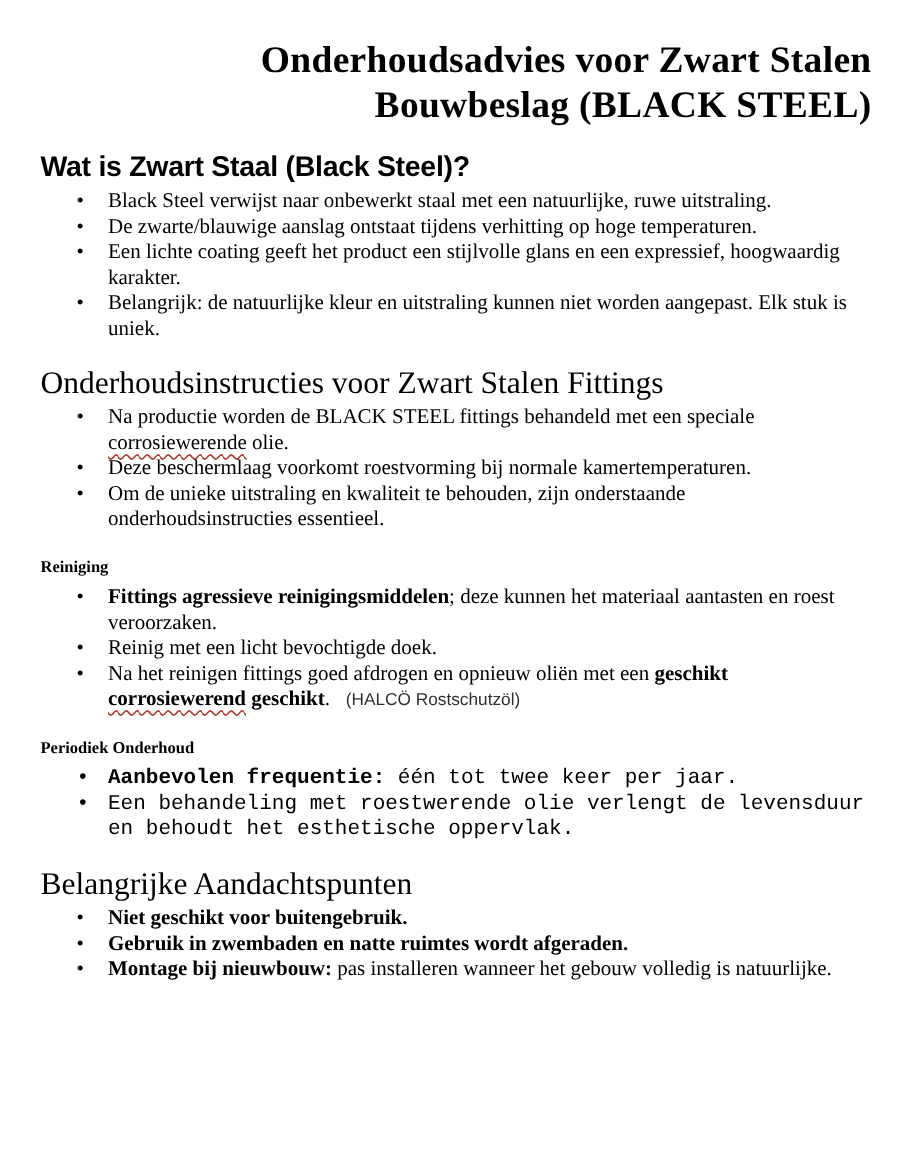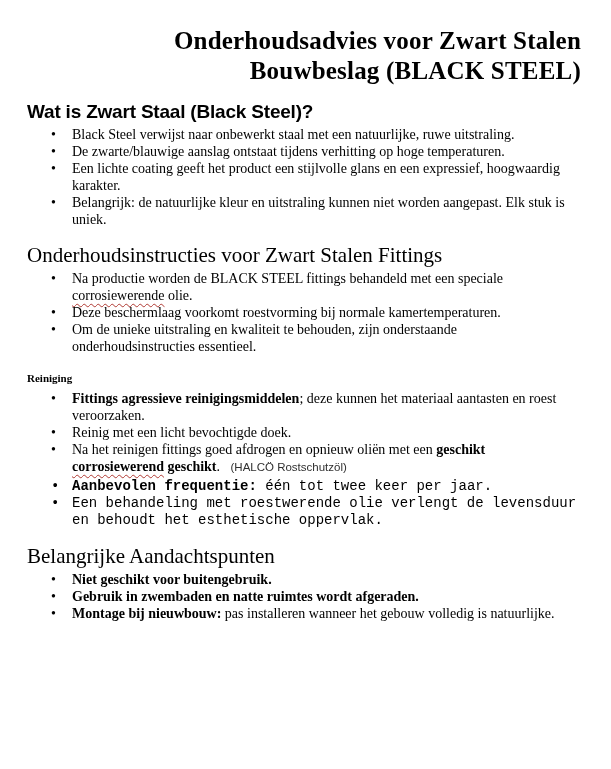--- a/index.html
+++ b/index.html
@@ -114,20 +114,21 @@
       <li><span>Om de unieke uitstraling en kwaliteit te behouden, zijn onderstaande onderhoudsinstructies essentieel.</span></li>
     </ul>
 
   <h3 class="sub mt14">Reiniging</h3>
   <ul class="bullets mt17">
       <li><span class="seg-bold">Fittings agressieve reinigingsmiddelen</span><span>; deze kunnen het materiaal aantasten en roest veroorzaken.</span></li>
       <li><span>Reinig met een licht bevochtigde doek.</span></li>
       <li><span>Na het reinigen fittings goed afdrogen en opnieuw oliën met een </span><span class="seg-bold">geschikt </span><span class="seg-bold seg-spell">corrosiewerend</span><span class="seg-bold"> geschikt</span><span>. </span><span class="seg-note">(HALCÖ Rostschutzöl)</span></li>
     </ul>
 
+  <h3 class="sub mt17">Periodiek Onderhoud</h3>
   <ul class="bullets mt13">
       <li><span class="seg-bold">Aanbevolen frequentie:</span><span> één tot twee keer per jaar.</span></li>
       <li><span>Een behandeling met roestwerende olie verlengt de levensduur en behoudt het esthetische oppervlak.</span></li>
     </ul>
 
   <h2 class="serif mt17">Belangrijke Aandachtspunten</h2>
   <ul class="bullets mt16">
       <li><span class="seg-bold">Niet geschikt voor buitengebruik.</span></li>
       <li><span class="seg-bold">Gebruik in zwembaden en natte ruimtes wordt afgeraden.</span></li>
       <li><span class="seg-bold">Montage bij nieuwbouw:</span><span> pas installeren wanneer het gebouw volledig is natuurlijke.</span></li>

